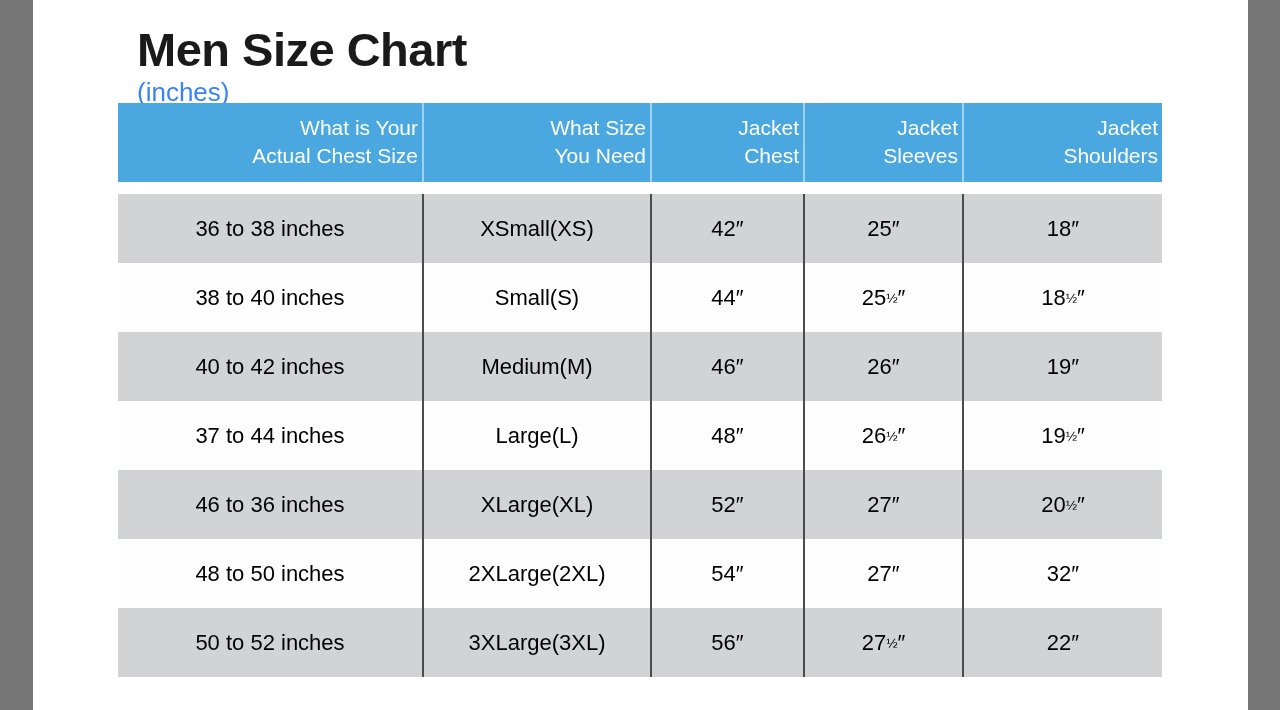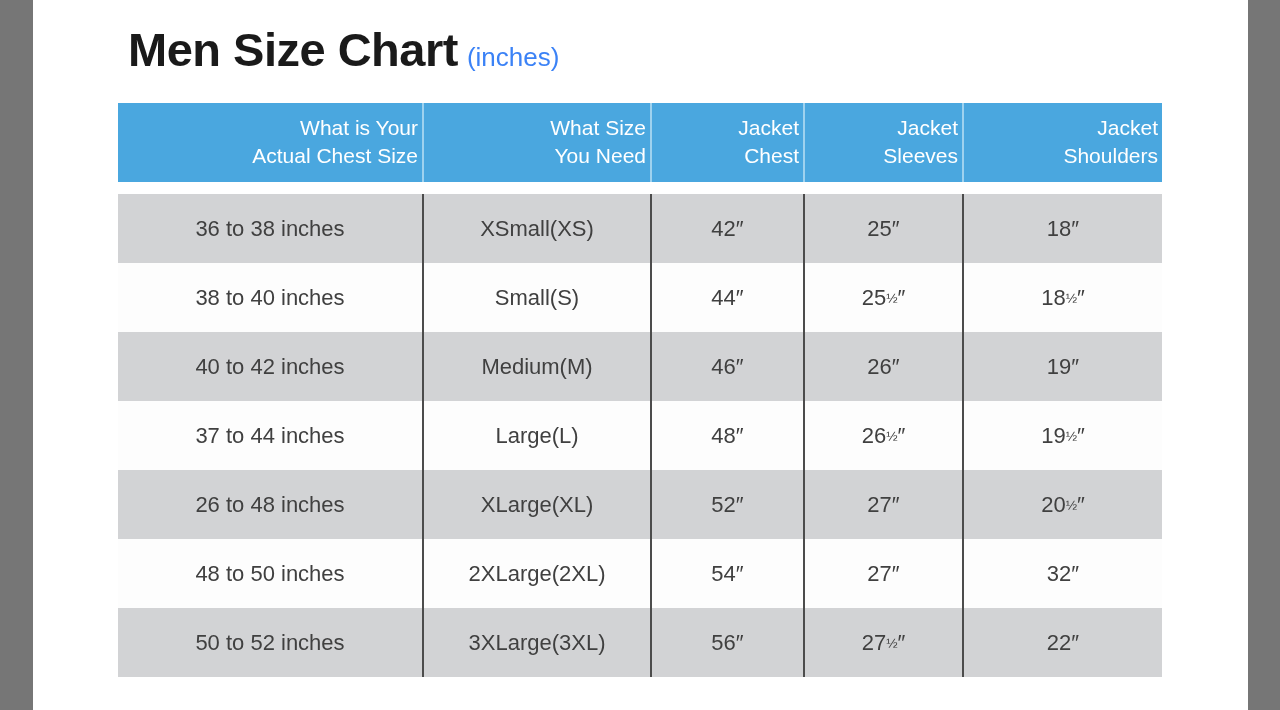--- a/index.html
+++ b/index.html
@@ -35,20 +35,21 @@
   }
 
   
   .title-row {
     position: absolute;
     left: 95px;
     top: 22px;
     display: flex;
     align-items: baseline;
     white-space: nowrap;
+    flex-direction: column;
   }
   .title-main {
     font-size: 47px;
     font-weight: 700;
     color: #1a1a1a;
     letter-spacing: -0.5px;
   }
   .title-sub {
     font-size: 26px;
     font-weight: 400;
@@ -93,21 +94,21 @@
   .size-table tbody tr.spacer td {
     height: 12px;
     padding: 0;
     background: #ffffff;
     border: none;
   }
 
   .size-table tbody tr.data td {
     height: 69px;
     font-size: 22px;
-    color: #404040;
+    color: #000000;
     text-align: center;
     vertical-align: middle;
     padding: 9px 6px;
     border-right: 2px solid #4c4c4c;
     box-sizing: border-box;
   }
   .size-table tbody tr.data td:last-child { border-right: none; }
   .size-table tbody tr.data td:first-child { border-left: none; }
 
   .size-table tbody tr.shade td { background: #D2D3D5; }
@@ -195,21 +196,21 @@
 
       <tr class="data plain">
         <td>37 to 44 inches</td>
         <td>Large(L)</td>
         <td>48″</td>
         <td>26<span class="frac">½</span>″</td>
         <td>19<span class="frac">½</span>″</td>
       </tr>
 
       <tr class="data shade">
-        <td>26 to 48 inches</td>
+        <td>46 to 36 inches</td>
         <td>XLarge(XL)</td>
         <td>52″</td>
         <td>27″</td>
         <td>20<span class="frac">½</span>″</td>
       </tr>
 
       <tr class="data plain">
         <td>48 to 50 inches</td>
         <td>2XLarge(2XL)</td>
         <td>54″</td>

